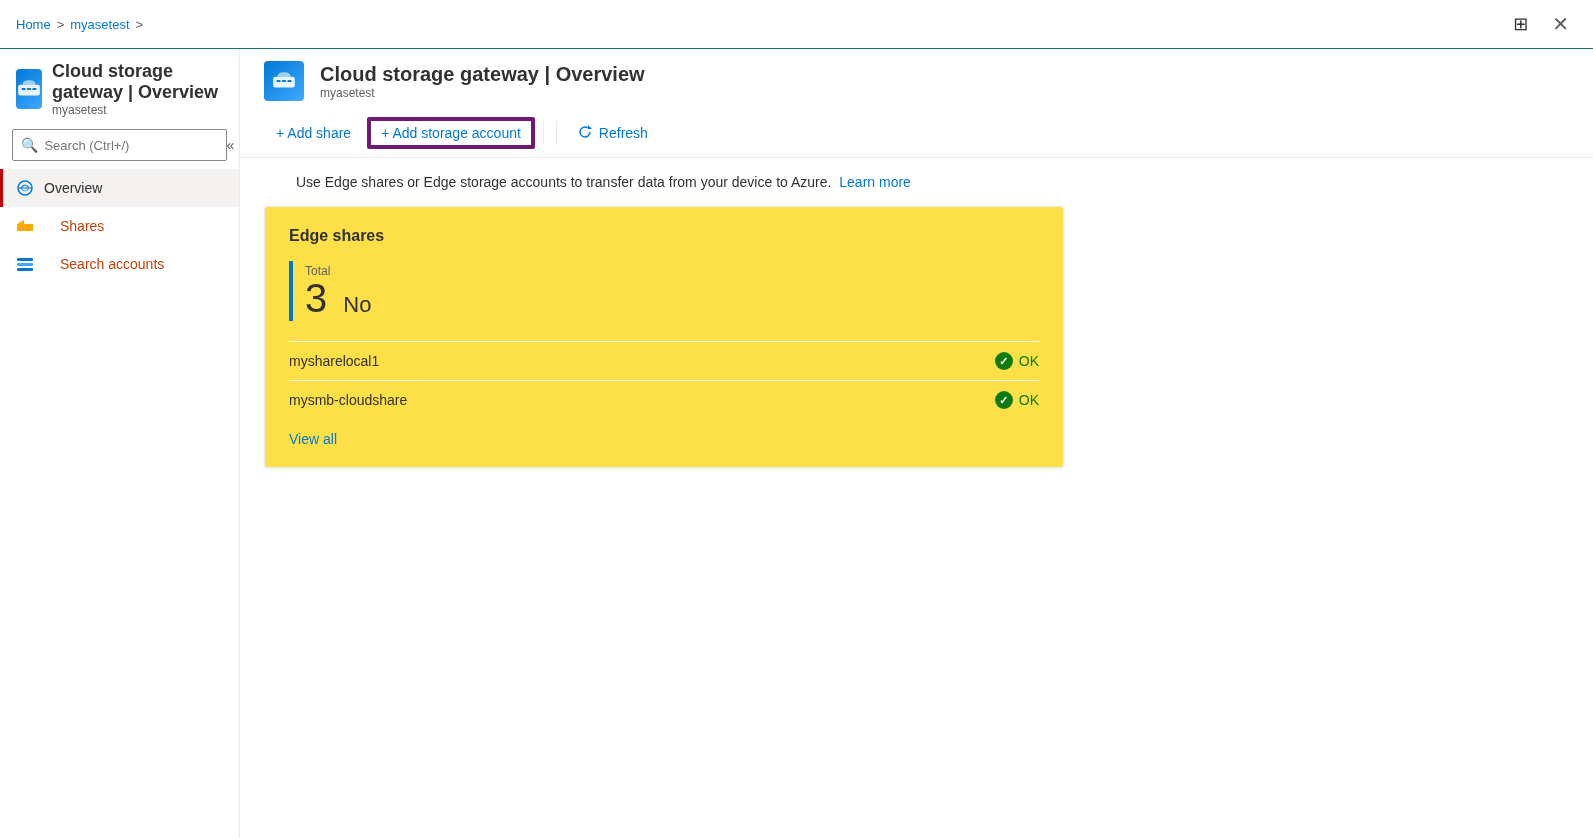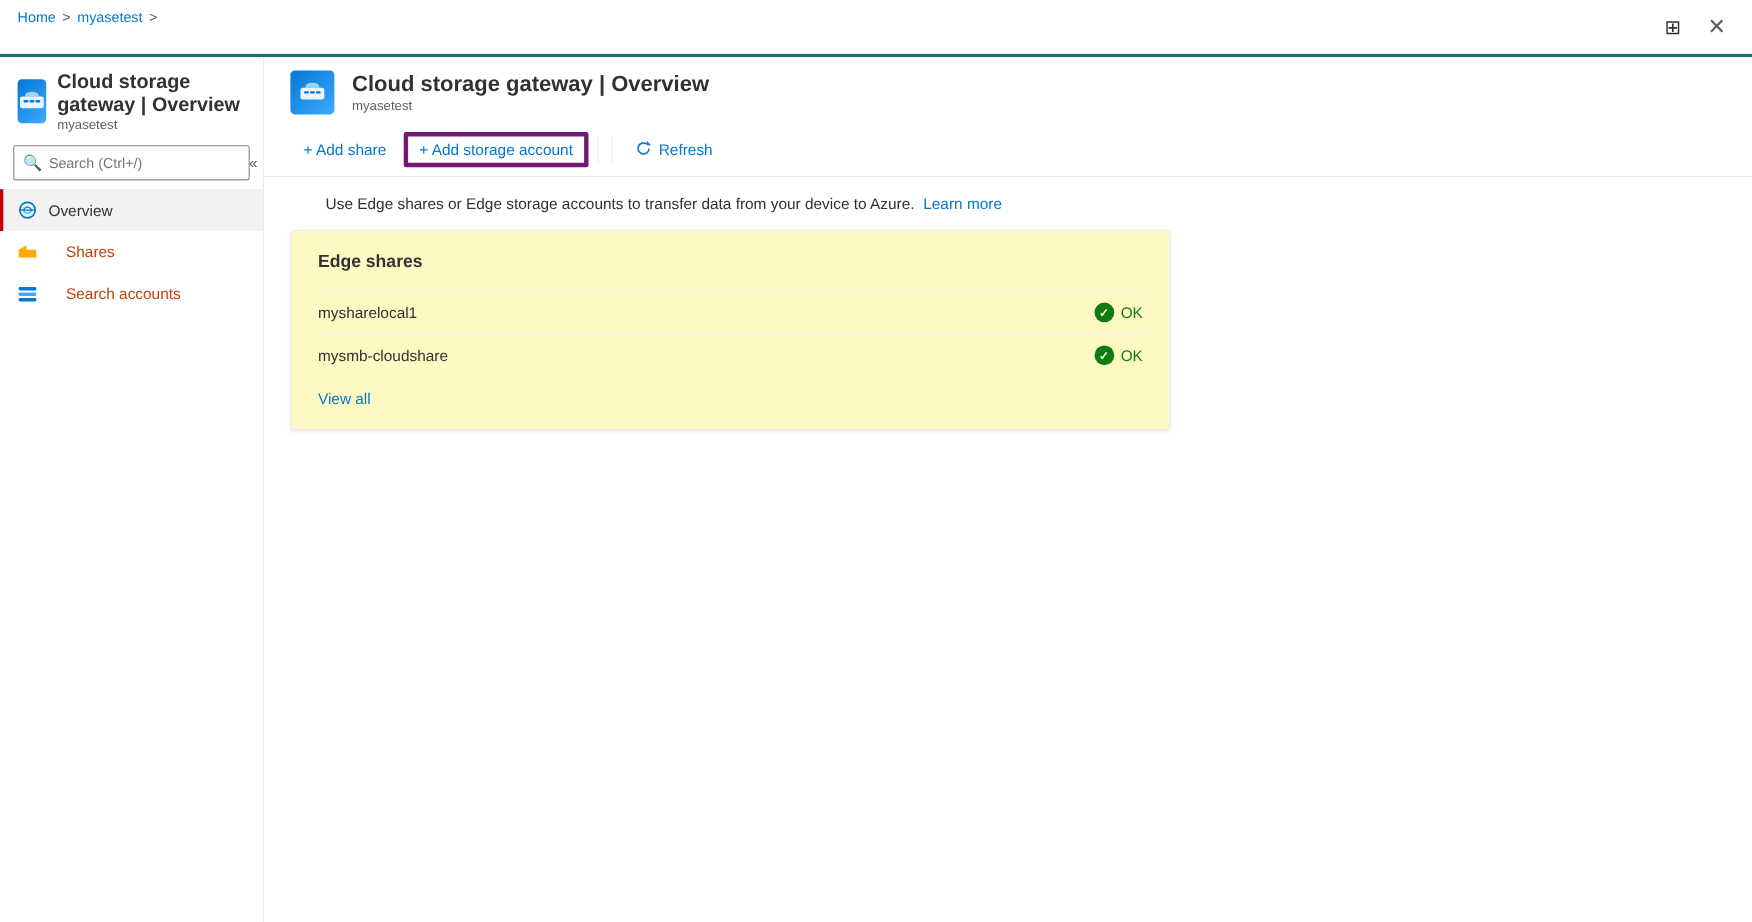--- a/index.html
+++ b/index.html
@@ -2,23 +2,23 @@
 <html><head>
   <meta charset="utf-8">
   <style>
     * { box-sizing: border-box; margin: 0; padding: 0; }
     body { font-family: 'Segoe UI', Arial, sans-serif; background: #f3f2f1; color: #323130; font-size: 14px; }
 
     .top-bar {
       background: white;
       padding: 8px 16px;
       display: flex;
-      align-items: flex-start;
+      align-items: center;
       justify-content: space-between;
-      border-bottom: 3px solid #0f766e;
+      border-bottom: 1px solid #0f766e;
     }
     .breadcrumb { display: flex; align-items: center; gap: 6px; font-size: 13px; color: #0078d4; }
     .breadcrumb span { color: #605e5c; }
     .breadcrumb a { color: #0078d4; text-decoration: none; cursor: pointer; }
     .breadcrumb-sep { color: #605e5c; }
 
     .main-layout { display: flex; height: calc(100vh - 40px); }
 
     .sidebar { width: 240px; background: white; border-right: 1px solid #edebe9; display: flex; flex-direction: column; flex-shrink: 0; }
     .app-header { display: flex; align-items: center; gap: 10px; padding: 12px 16px; }
@@ -47,21 +47,21 @@
 
     .toolbar { display: flex; align-items: center; gap: 4px; padding: 8px 0; }
     .toolbar-btn { display: flex; align-items: center; gap: 6px; padding: 6px 12px; background: none; border: none; cursor: pointer; color: #0078d4; font-size: 14px; border-radius: 2px; }
     .toolbar-btn.highlighted { border: 2px solid #c50000; padding: 4px 10px; }
     .toolbar-sep { width: 1px; height: 24px; background: #edebe9; margin: 0 4px; }
 
     .content-body { padding: 16px 24px; }
     .description { font-size: 14px; color: #323130; margin-bottom: 16px; margin-left: 32px; }
     .description a { color: #0078d4; text-decoration: none; }
 
-    .card { border: 1px solid #edebe9; border-radius: 4px; padding: 20px 24px; background: #fef9c3; box-shadow: 0 1px 3px rgba(0,0,0,0.08); max-width: 800px; }
+    .card { border: 1px solid #edebe9; border-radius: 4px; padding: 20px 24px; background: #fde047; box-shadow: 0 1px 3px rgba(0,0,0,0.08); max-width: 800px; }
 
     .card-title { font-size: 16px; font-weight: 600; color: #323130; margin-bottom: 16px; }
 
     .total-row { display: flex; align-items: center; gap: 0; margin-bottom: 20px; }
     .total-bar { width: 4px; height: 60px; background: #0078d4; margin-right: 12px; }
     .total-block { }
     .total-label { font-size: 12px; color: #605e5c; }
     .total-number { font-size: 40px; font-weight: 300; color: #323130; line-height: 1; }
     .total-suffix { font-size: 22px; color: #323130; margin-left: 8px; }
 
@@ -197,20 +197,30 @@
 
     <div class="content-body">
       <p class="description">
         <span>Use Edge shares or Edge storage accounts to transfer data from your device to Azure.</span>
         <a style="color:#0078d4;text-decoration:none;margin-left:4px;">Learn more</a>
       </p>
 
       <div class="card">
         <div class="card-title">Edge shares</div>
 
+        <div class="total-row">
+          <div class="total-bar"></div>
+          <div class="total-block">
+            <div class="total-label">Total</div>
+            <div style="display:flex;align-items:baseline;gap:8px;">
+              <span class="total-number">3</span>
+              <span class="total-suffix">No</span>
+            </div>
+          </div>
+        </div>
 
         <div class="share-list">
           <div class="share-row">
             <span class="share-name">mysharelocal1</span>
             <div class="share-status">
               <div class="status-icon"></div>
               <span class="status-ok">OK</span>
             </div>
           </div>
           <div class="share-row">

